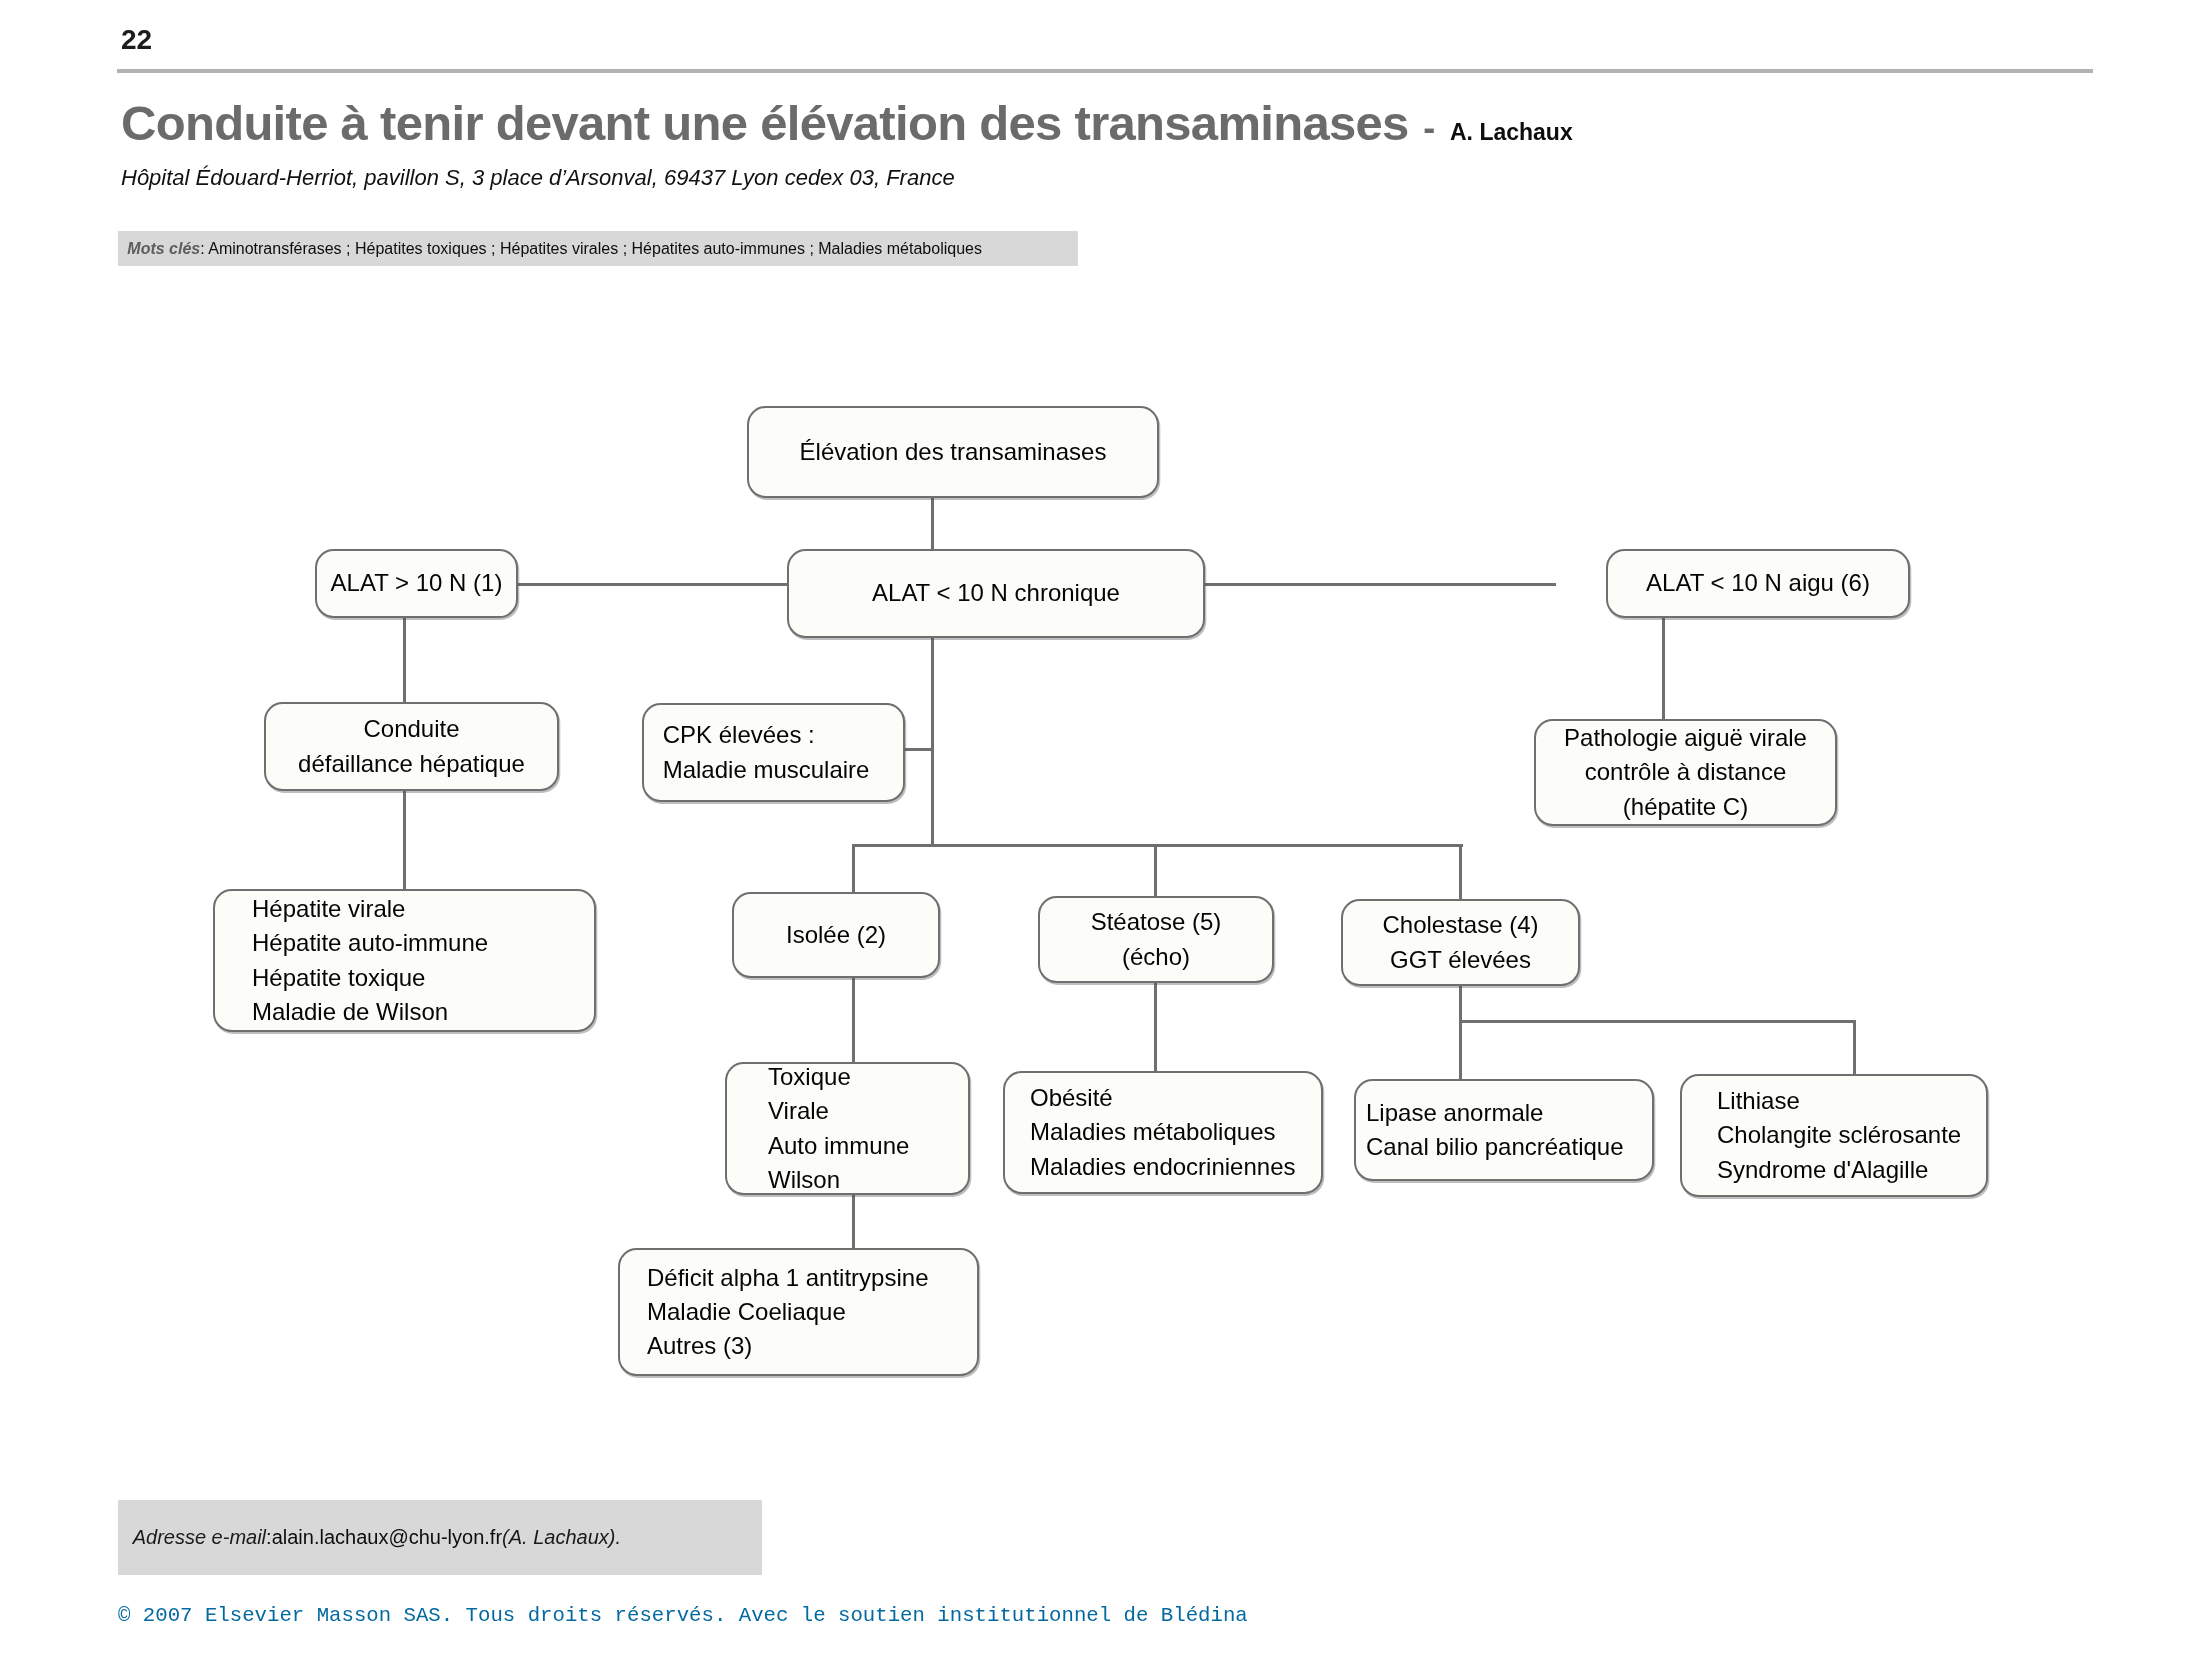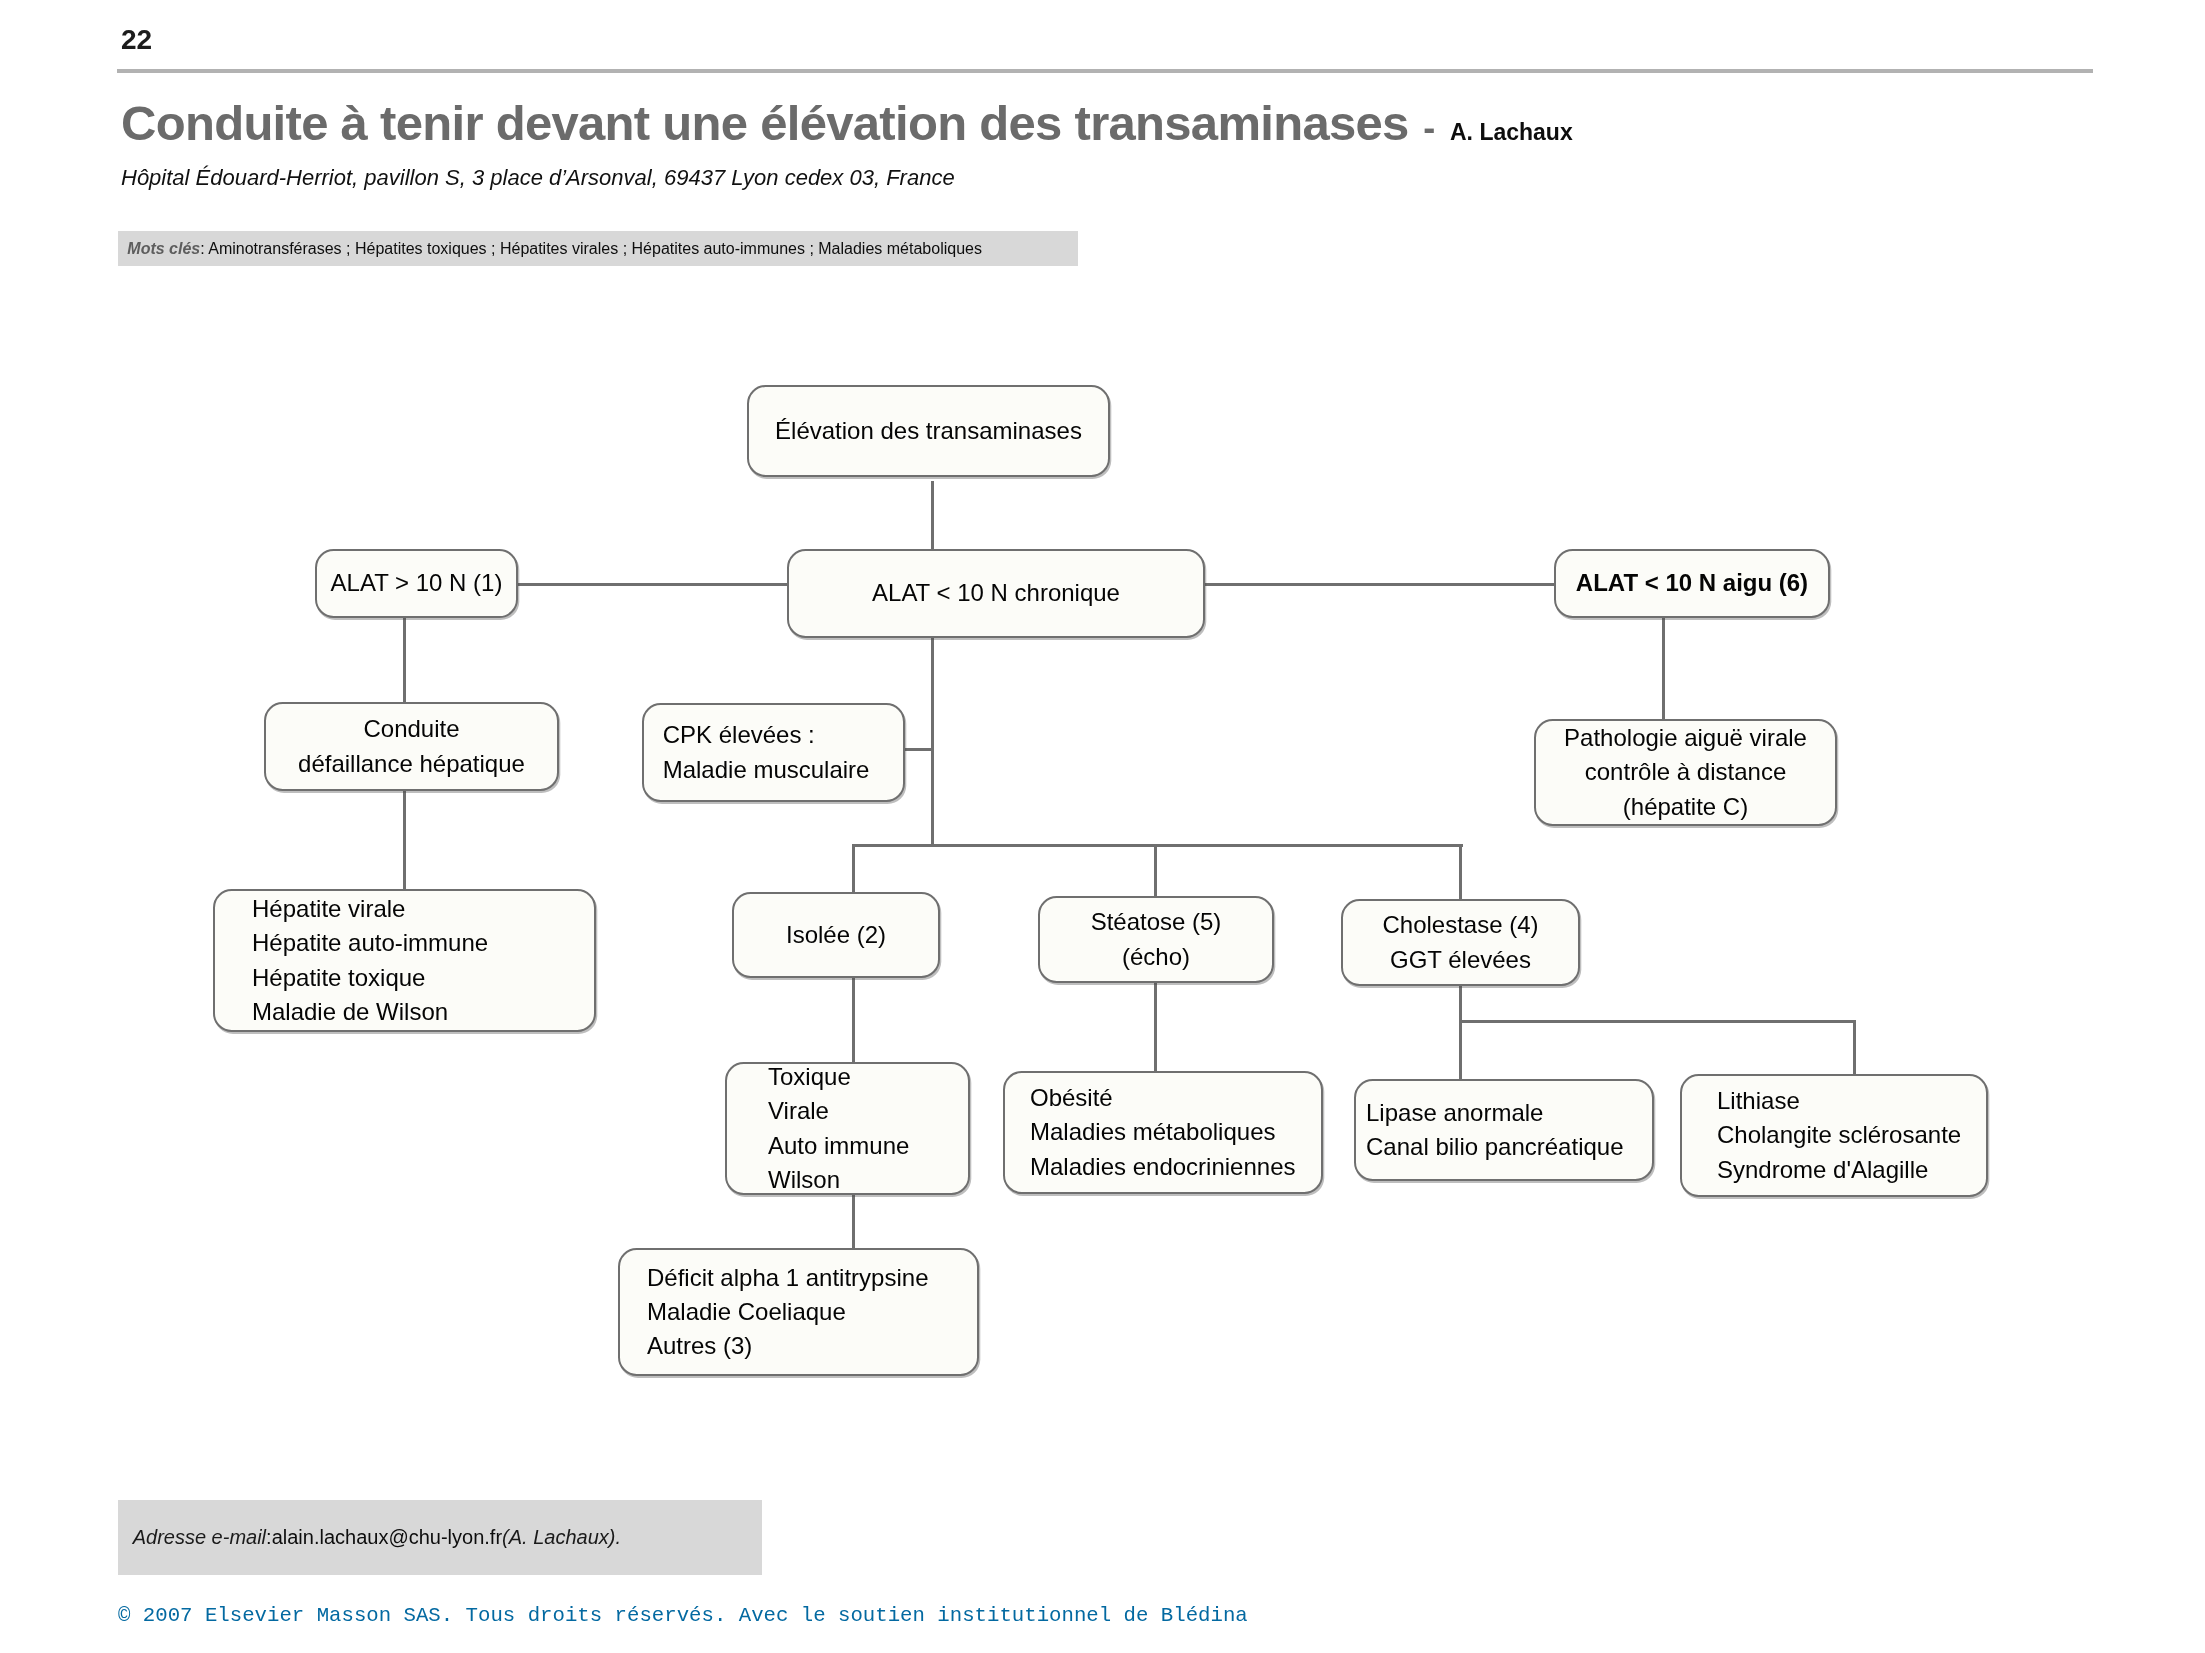--- a/index.html
+++ b/index.html
@@ -26,24 +26,24 @@
     position:absolute;background:#fcfcf8;border:2.7px solid #6f6f6f;border-radius:18.7px;
     box-shadow:1.3px 2px 0 rgba(70,70,70,.35);
     display:flex;flex-direction:column;justify-content:center;box-sizing:border-box;
     font-size:24px;line-height:1.42;color:#050505;
   }
   .node .ln{white-space:nowrap;}
   .node.center{text-align:center;}
   .c{position:absolute;background:#6f6f6f;}
   .cv{width:3.3px;} .ch{height:3.3px;}
 
-  #n-elevation{left:747px;top:385px;width:363px;height:92px;}
+  #n-elevation{left:747px;top:406px;width:412px;height:92px;}
   #n-alat-sup10{left:315px;top:549px;width:203px;height:69px;}
   #n-chronique{left:787px;top:549px;width:418px;height:89px;}
-  #n-aigu{left:1554px;top:549px;width:276px;height:69px;font-weight:bold;}
+  #n-aigu{left:1606px;top:549px;width:304px;height:69px;}
   #n-recherche{left:264px;top:702px;width:295px;height:89px;}
   #n-cpk{left:642px;top:703px;width:263px;height:99px;padding-left:18.7px;}
   #n-pathologie{left:1534px;top:719px;width:303px;height:107px;}
   #n-hepatites{left:213px;top:889px;width:383px;height:143px;padding-left:37px;}
   #n-isolee{left:732px;top:892px;width:208px;height:86px;align-items:center;}
   #n-steatose{left:1038px;top:896px;width:236px;height:87px;}
   #n-cholestase{left:1341px;top:899px;width:239px;height:87px;}
   #n-toxique{left:725px;top:1062px;width:245px;height:133px;padding-left:41px;}
   #n-obesite{left:1003px;top:1071px;width:320px;height:123px;padding-left:25px;}
   #n-lipase{left:1354px;top:1079px;width:300px;height:102px;padding-left:10px;}

